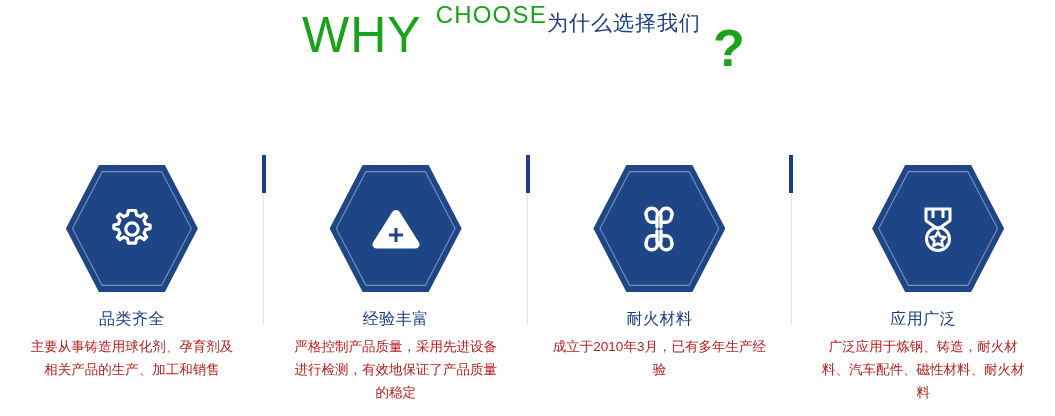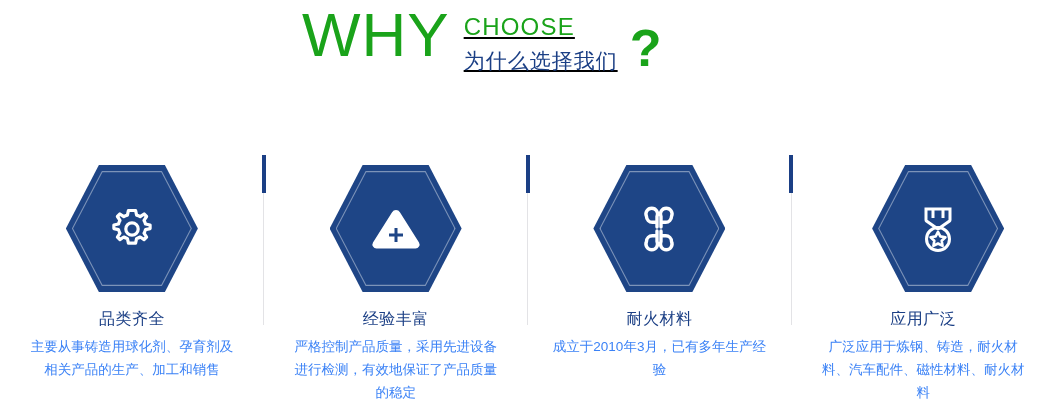--- a/index.html
+++ b/index.html
@@ -24,34 +24,32 @@
     height: 88px;
   }
   .heading-inner {
     position: absolute;
     left: 302px;
     top: 0;
     display: flex;
     align-items: flex-start;
   }
   .why {
-    font-size: 62px;
+    font-size: 50px;
     line-height: 62px;
     font-weight: 400;
     color: #1aa31a;
     letter-spacing: 1px;
     margin-top: 4px;
     white-space: nowrap;
   }
   .heading-stack {
     display: flex;
-    flex-direction: column;
     margin-left: 14px;
-    margin-top: 14px;
-    text-decoration: underline;
+    margin-top: 2px;
   }
   .choose {
     font-size: 24px;
     line-height: 26px;
     color: #1aa31a;
     letter-spacing: 1.2px;
     white-space: nowrap;
   }
   .cn-title {
     font-size: 21px;
@@ -157,21 +155,21 @@
     line-height: 20px;
     color: #1b3f85;
     letter-spacing: 0.5px;
     text-align: center;
   }
   .cap-body {
     margin-top: 6px;
     width: 215px;
     font-size: 13.5px;
     line-height: 23px;
-    color: #3b82f6;
+    color: #b91c1c;
     text-align: center;
   }
 
   
   .col-4 .hex-wrap { margin-left: 30px; }
   .col-4 .cap-body { width: 205px; }
 </style>
 </head>
 <body>
 

